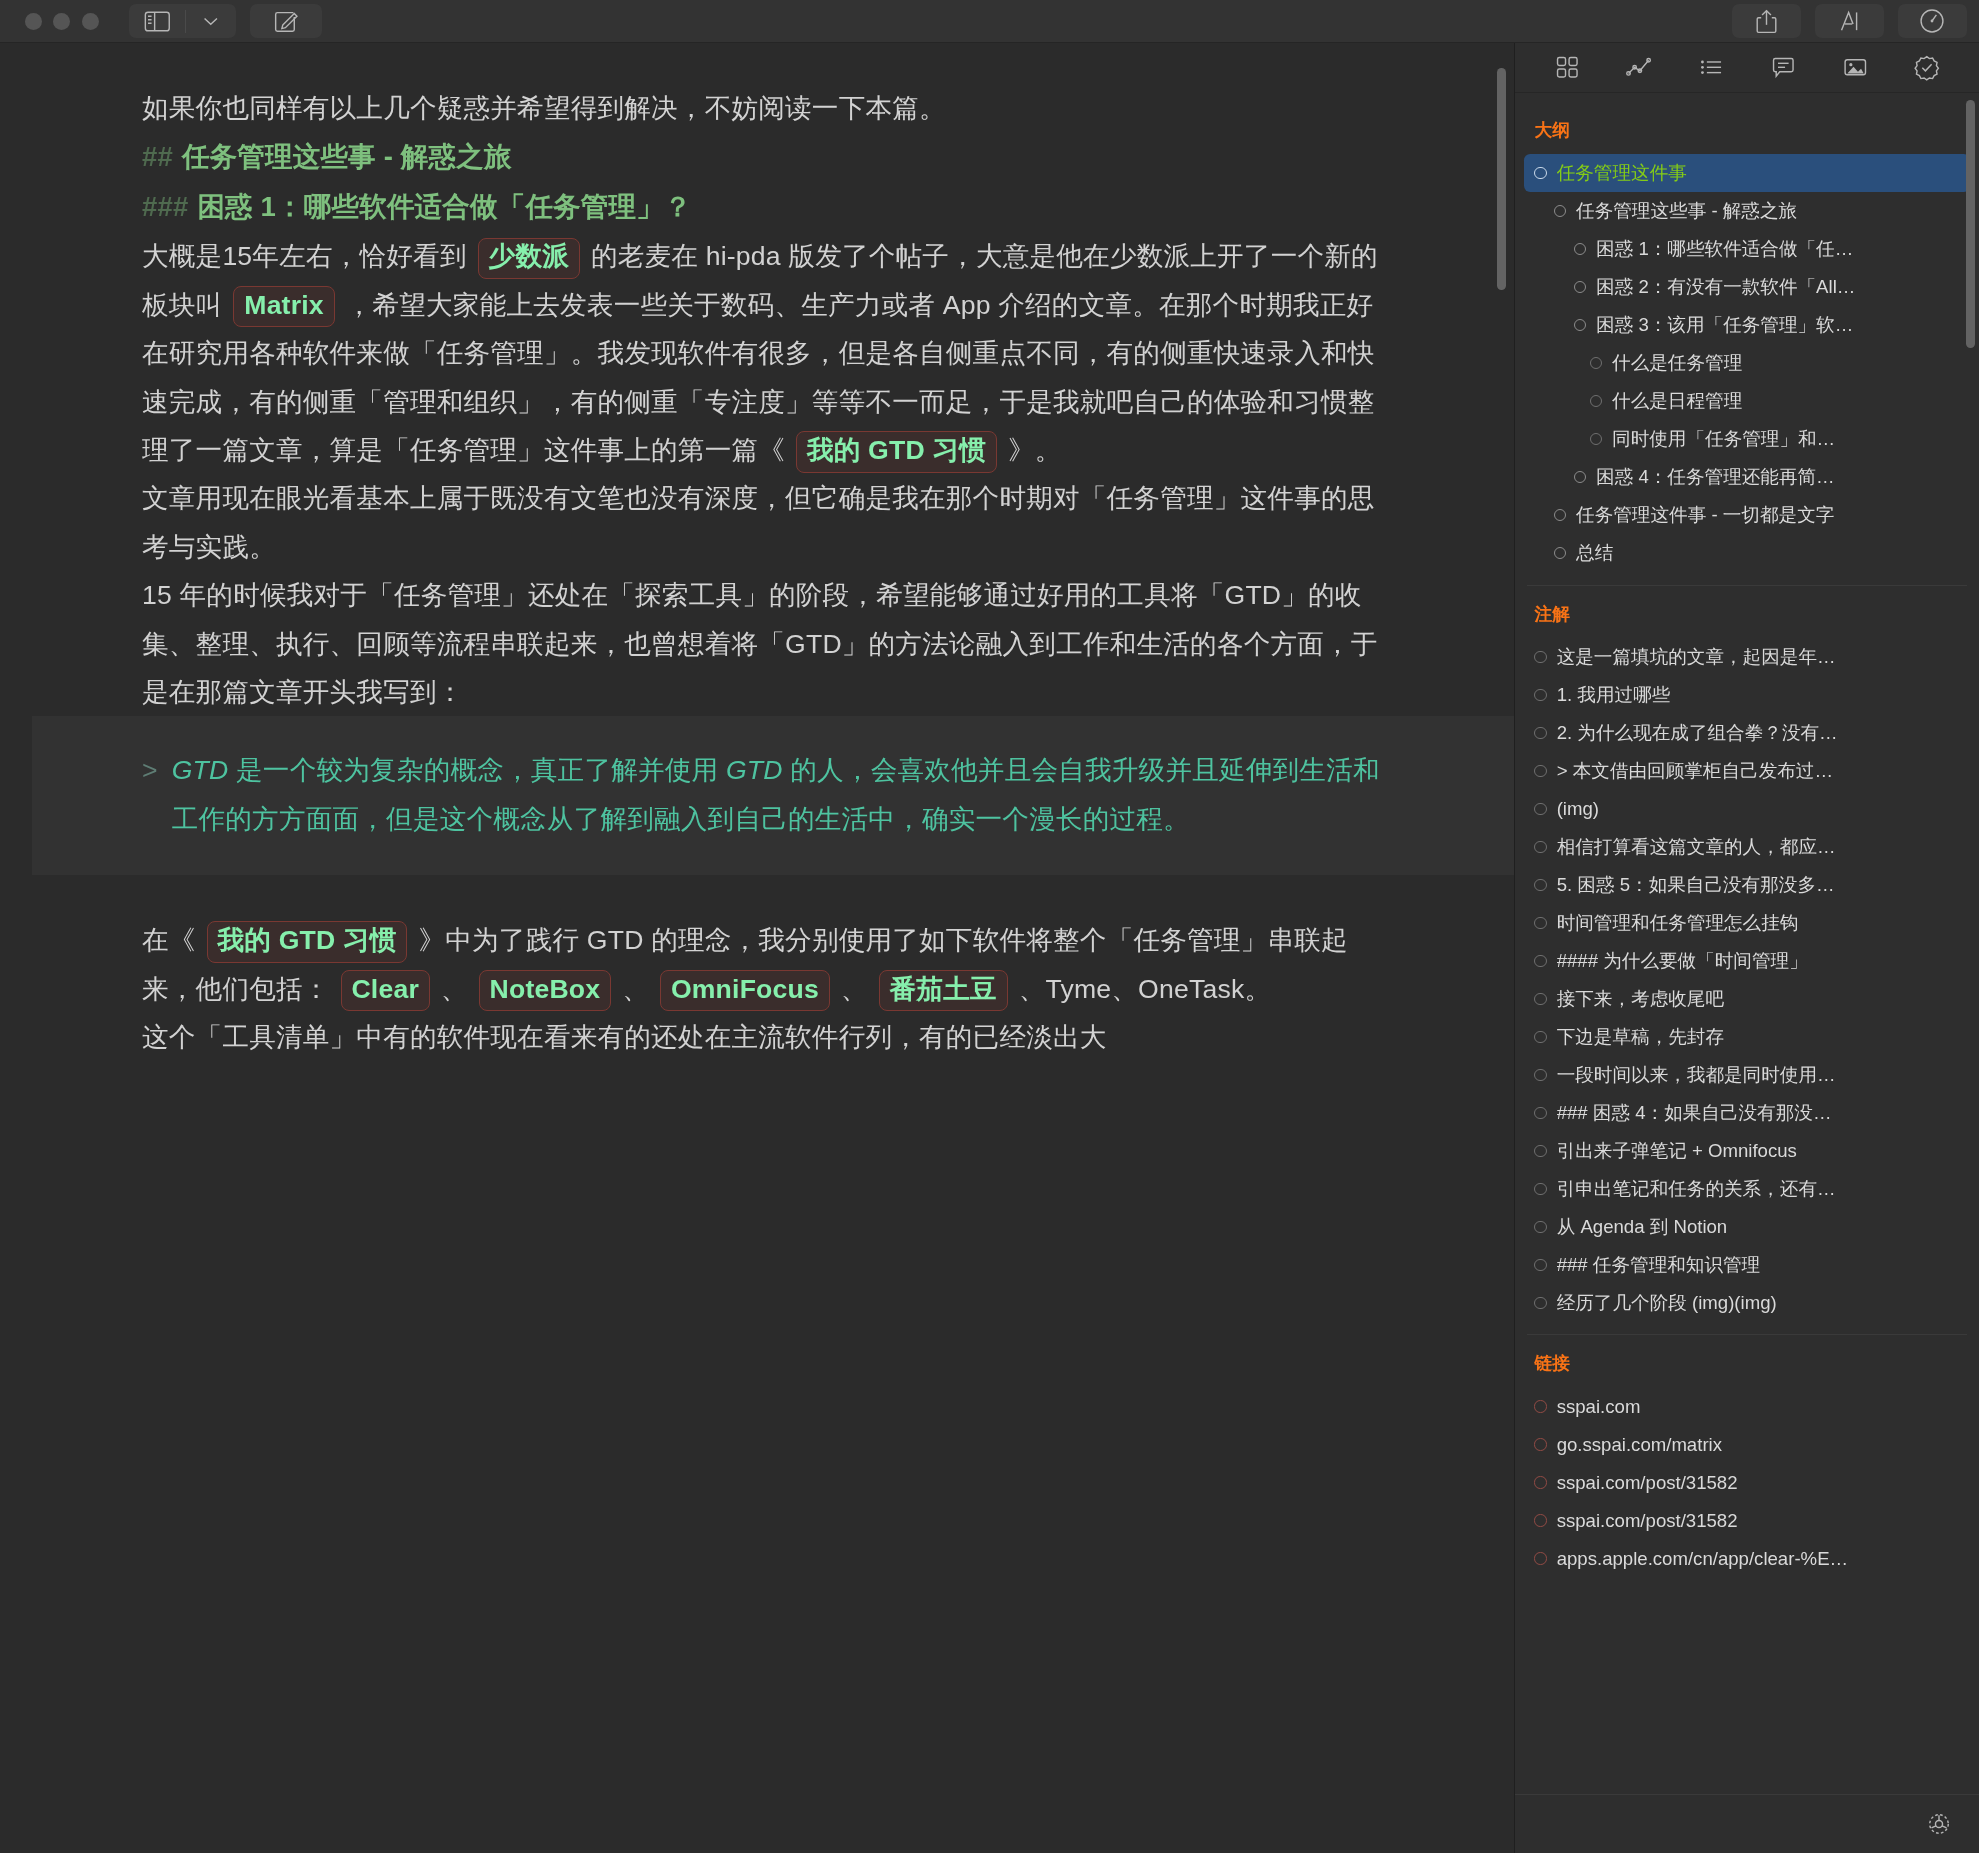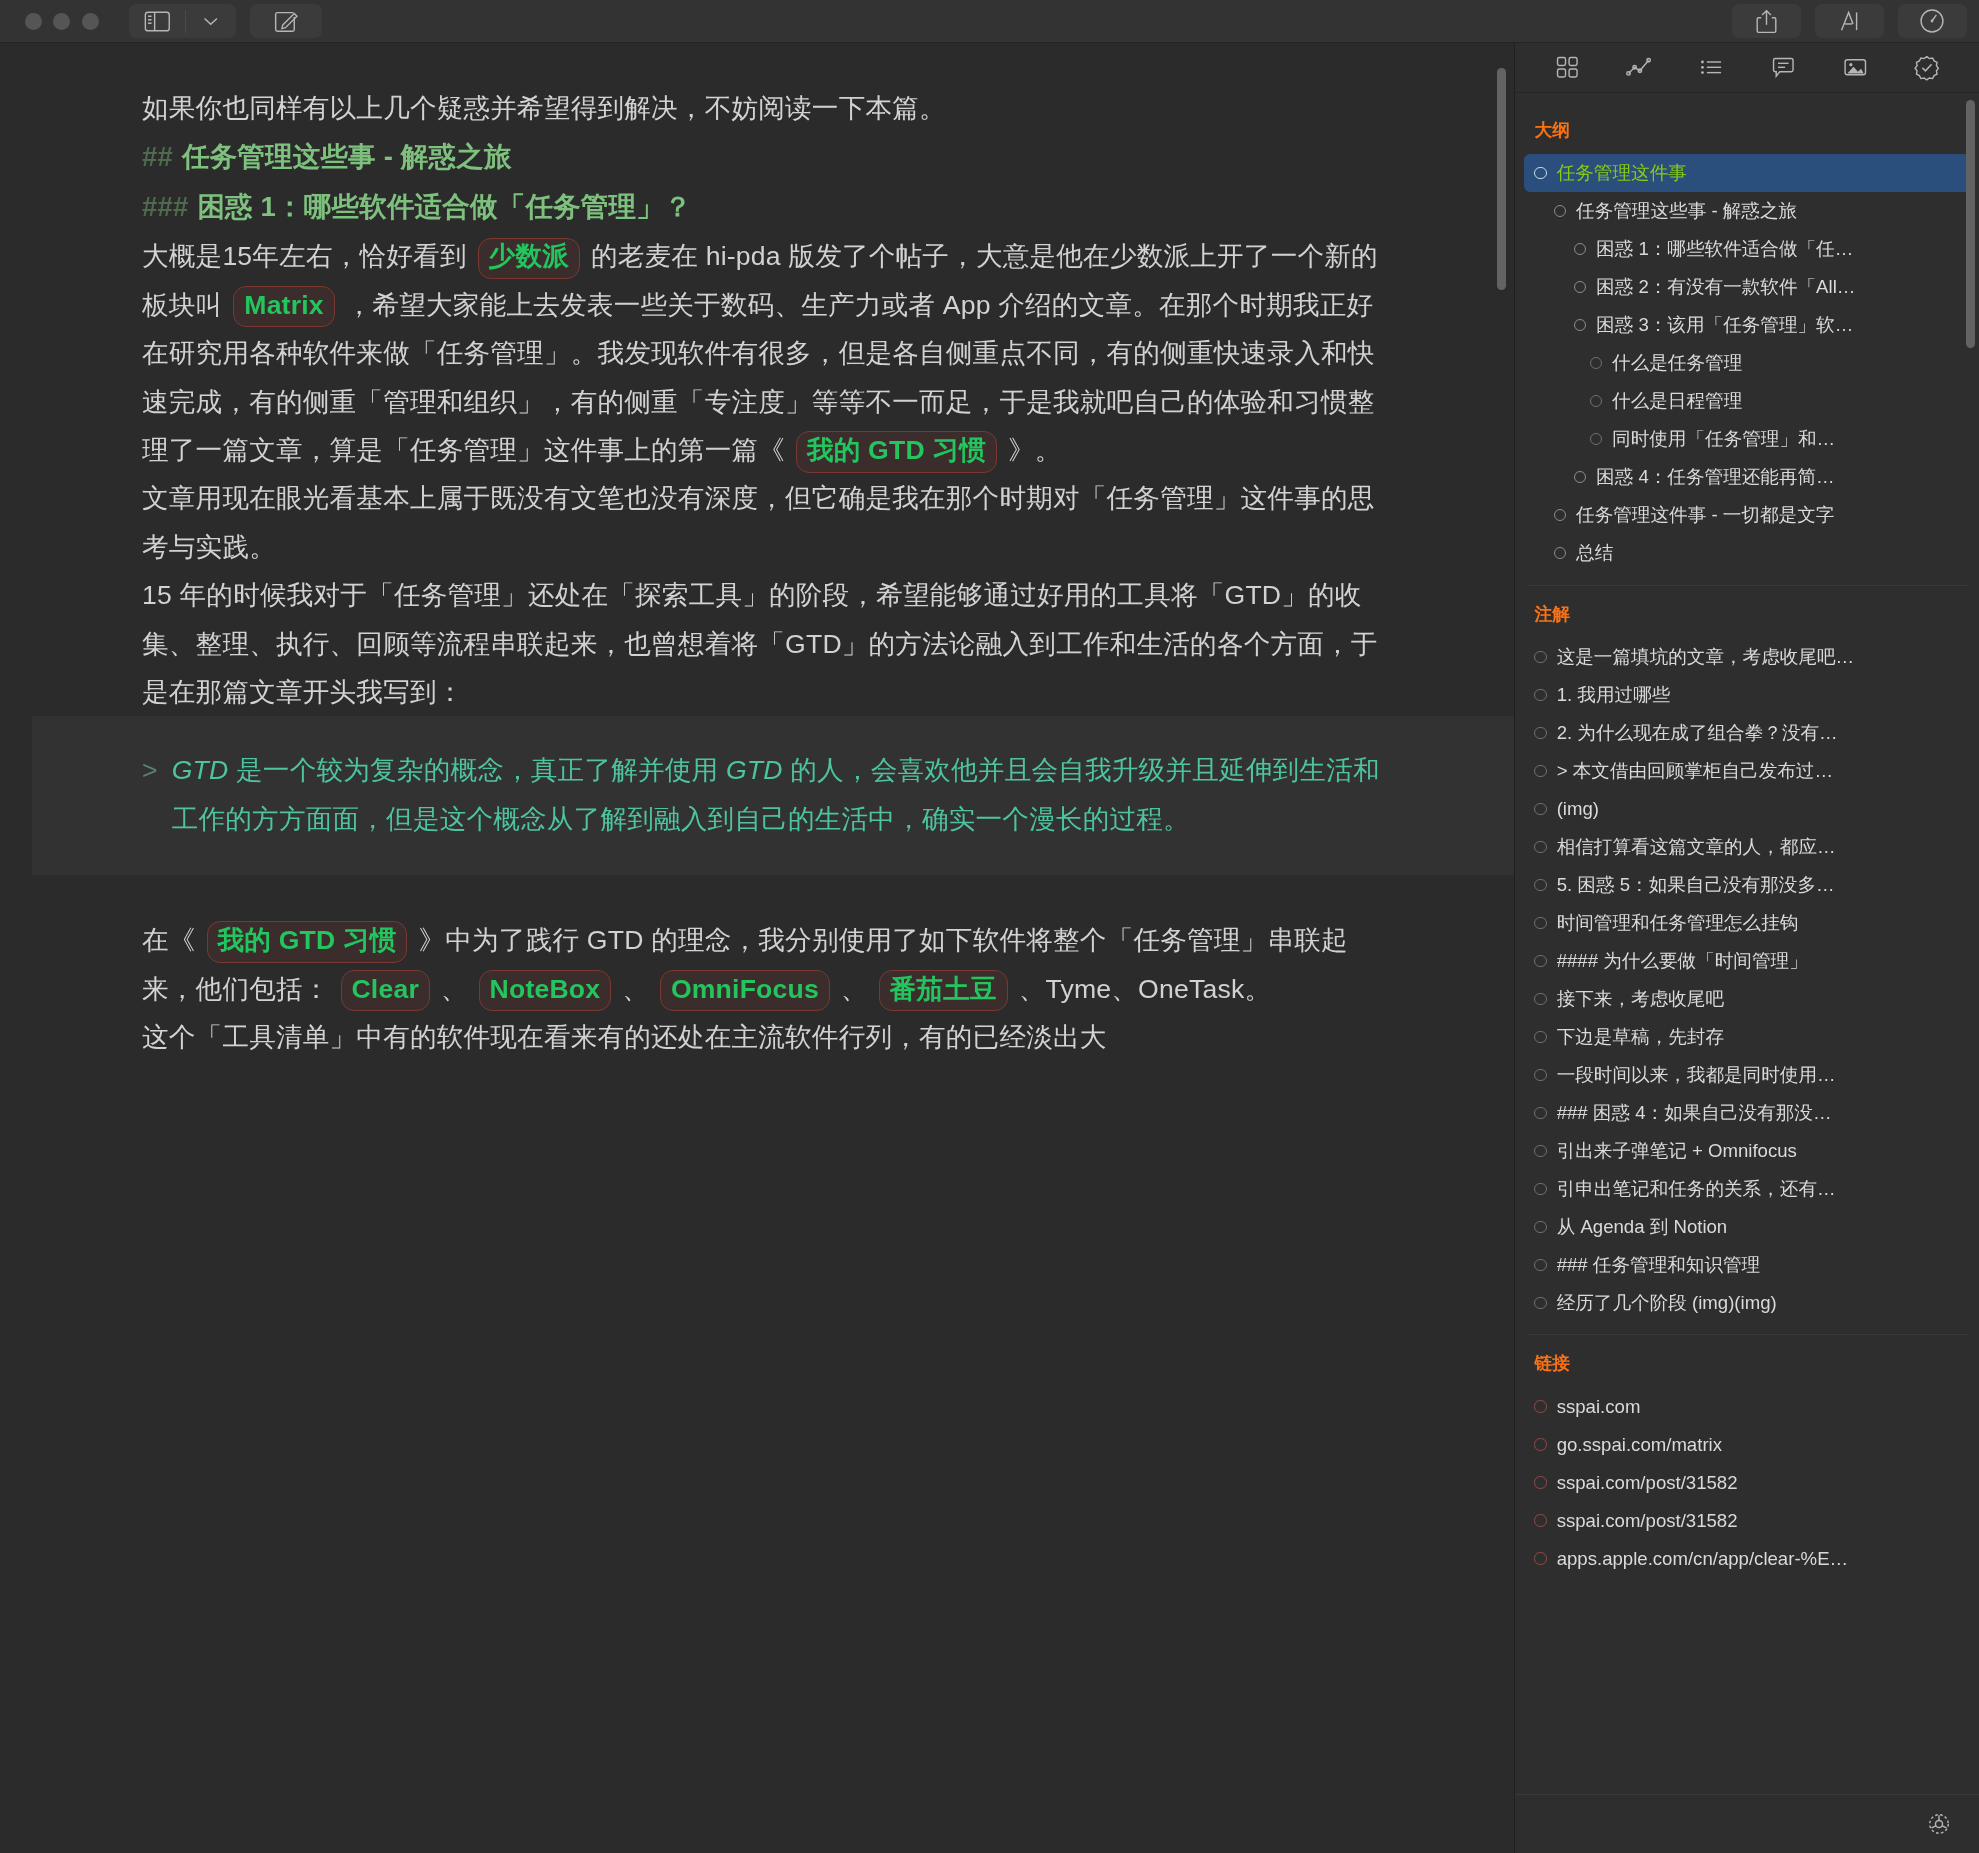--- a/index.html
+++ b/index.html
@@ -68,25 +68,25 @@
   }
   #doc p { margin: 0 0 0 0; }
   .para { margin-bottom: 41px; }
   .lead { margin-bottom: 19.5px; }
 
   .hmark { color: #4f6a4f; font-weight: 700; margin-right: 8.9px; }
   .h3 { color: #7ec07e; font-weight: 700; font-size: 27.5px; margin: 8.9px 0 16px; }
   .h4 { color: #7ec07e; font-weight: 700; font-size: 27.5px; margin: 12.4px 0 30px; }
 
   .tag {
-    color: #22c55e;
+    color: #86efac;
     font-weight: 700;
     border: 1.4px solid #7a3832;
     background: rgba(122,56,50,.20);
-    border-radius: 13px;
+    border-radius: 8px;
     padding: 0.9px 9.8px 2.7px;
     margin: 0 3.5px;
     white-space: nowrap;
     display: inline-block;
     line-height: 1.35;
   }
 
   .quote {
     background: #323232;
     margin: 0 -133px 41px -110px;
@@ -388,21 +388,21 @@
             <span class="bullet "></span>
             <span class="txt">总结</span>
           </div>
         </div>
 
       <div class="sec-div"></div>
       <div class="sec-title">注解</div>
       <div id="annot-list">
           <div class="row lvl0">
             <span class="bullet faint"></span>
-            <span class="txt">这是一篇填坑的文章，考虑收尾吧…</span>
+            <span class="txt">这是一篇填坑的文章，起因是年…</span>
           </div>
           <div class="row lvl0">
             <span class="bullet faint"></span>
             <span class="txt">1. 我用过哪些</span>
           </div>
           <div class="row lvl0">
             <span class="bullet faint"></span>
             <span class="txt">2. 为什么现在成了组合拳？没有…</span>
           </div>
           <div class="row lvl0">

